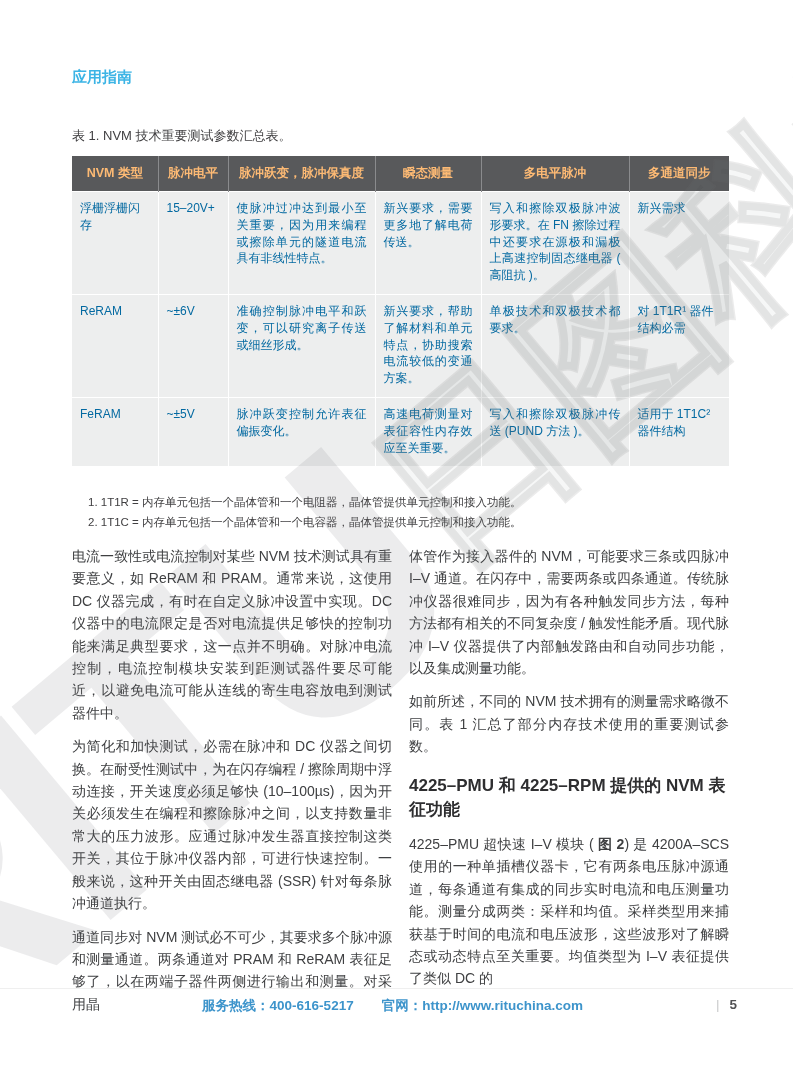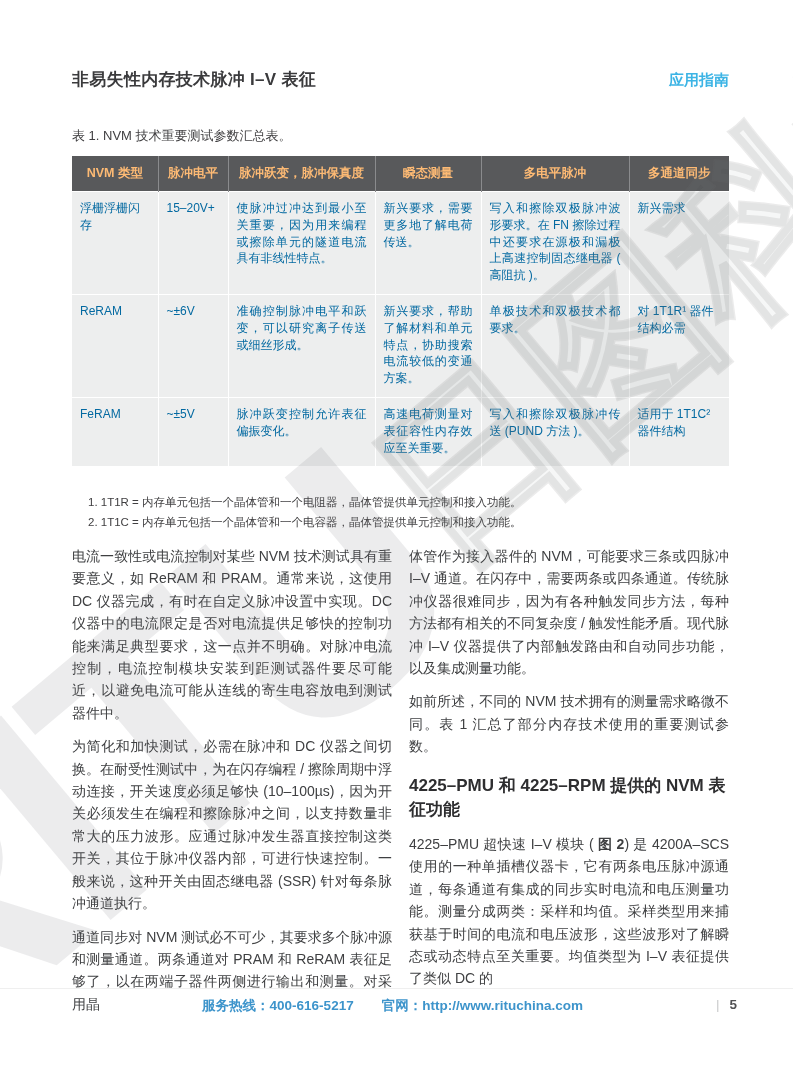--- a/index.html
+++ b/index.html
@@ -76,21 +76,20 @@
     color:rgba(110,112,115,0.06);
     -webkit-text-stroke:3px rgba(110,112,115,0.14);
   }
 </style>
 </head>
 <body>
 
 <div class="page">
 
   <div class="header">
-    <div class="doc-title">非易失性内存技术脉冲 I–V 表征</div>
     <div class="doc-tag">应用指南</div>
   </div>
 
   <div class="caption">表 1. NVM 技术重要测试参数汇总表。</div>
 
   <table class="nvm">
     <colgroup>
       <col style="width:86px">
         <col style="width:70px">
         <col style="width:147px">

